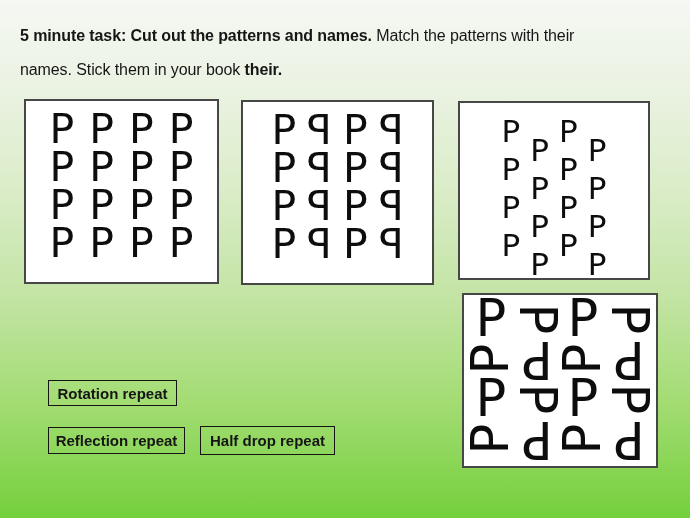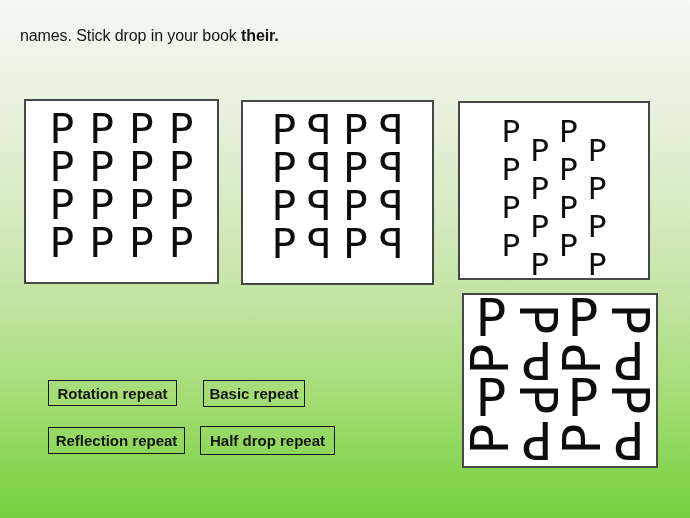--- a/index.html
+++ b/index.html
@@ -74,21 +74,22 @@
   #label-basic     {left:203px; top:380px; width:102px; height:27px;}
   #label-reflection{left:48px;  top:427px; width:137px; height:27px;}
   #label-halfdrop  {left:200px; top:426px; width:135px; height:29px;}
 </style>
 </head>
 <body>
 
 <div class="slide" style="background: linear-gradient(rgb(245, 248, 243) 0%, rgb(234, 242, 225) 18%, rgb(217, 236, 198) 38%, rgb(194, 228, 163) 58%, rgb(162, 220, 114) 78%, rgb(116, 208, 60) 100%);">
 
   <div class="title">
-    <div class="tline"><span>names. Stick drop in your book </span><span class="b">their.</span></div>
+    <div class="tline"><span class="b">5 minute task: Cut out the patterns and names.</span><span> Match the patterns with their</span></div>
+    <div class="tline"><span>names. Stick them in your book </span><span class="b">their.</span></div>
   </div>
 
   <div class="pbox" id="p-basic">
     <div class="pcontent">
         <div class="prow">
           <div class="pcell">
             <span class="pg g-n">P</span>
           </div>
           <div class="pcell">
             <span class="pg g-n">P</span>
@@ -323,23 +324,20 @@
           </div>
           <div class="pcell">
             <span class="pg g-r180">P</span>
           </div>
         </div>
       </div>
   </div>
 
   <div class="labelbox" id="label-rotation">
       <span>Rotation repeat</span>
-    </div>
-  <div class="labelbox" id="label-basic">
-      <span>Basic repeat</span>
     </div>
   <div class="labelbox" id="label-reflection">
       <span>Reflection repeat</span>
     </div>
   <div class="labelbox" id="label-halfdrop">
       <span>Half drop repeat</span>
     </div>
 
 </div>
 

